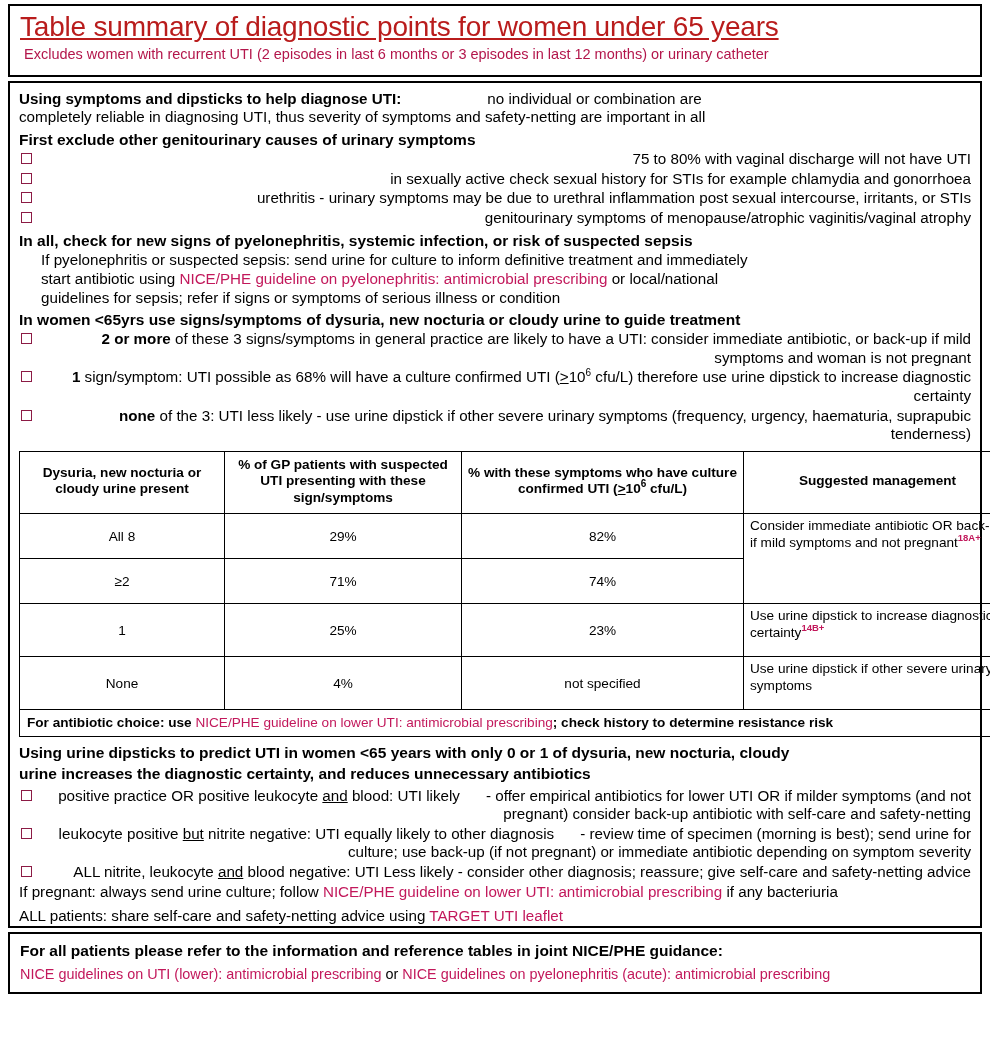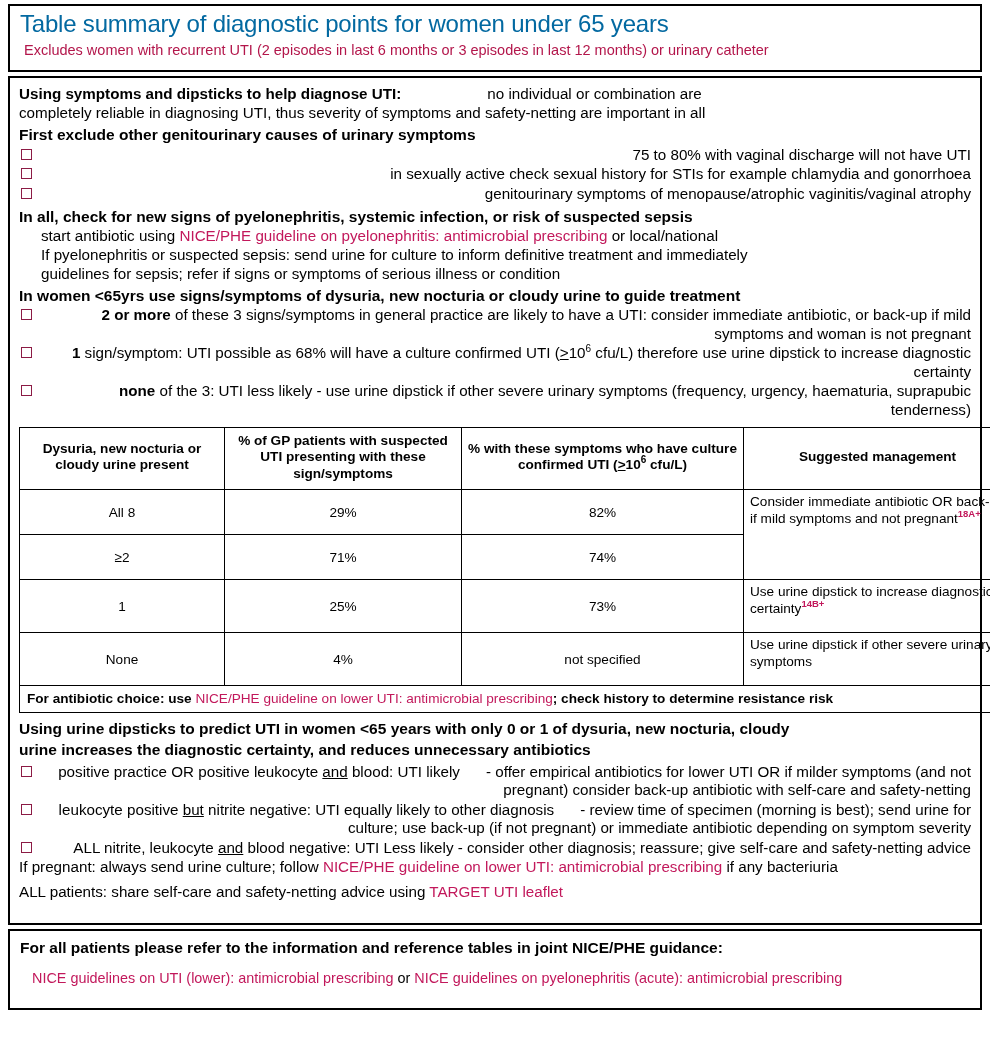--- a/index.html
+++ b/index.html
@@ -25,36 +25,37 @@
     border: 2px solid #000000;
     box-sizing: border-box;
     width: 974px;
     margin: 0 0 4px 0;
     background: #ffffff;
   }
 
   
   .title-box { padding: 5px 10px 7px 10px; }
   .doc-title {
-    color: #0369a1;
-    font-size: 24px;
+    color: #b91c1c;
+    font-size: 28px;
     line-height: 1.12;
     font-weight: normal;
     margin: 0 0 3px 0;
     letter-spacing: -0.2px;
+    text-decoration: underline;
   }
   .doc-subtitle {
     color: #B3164B;
     font-size: 14.5px;
     line-height: 1.2;
     margin: 4px;
   }
 
   
-  .body-box { padding: 7px 9px 21px 9px; }
+  .body-box { padding: 7px 9px 0 9px; }
 
   .hd {
     font-weight: bold;
     font-size: 15.5px;
     line-height: 1.24;
     margin: 0 0 1px 0;
   }
   .para {
     font-size: 15.2px;
     line-height: 1.22;
@@ -147,21 +148,21 @@
   .foot-box { padding: 7px 10px 9px 10px; }
   .foot-title {
     font-weight: bold;
     font-size: 15.5px;
     line-height: 1.25;
     margin: 0 0 5px 0;
   }
   .foot-links {
     font-size: 14.4px;
     line-height: 1.28;
-    margin: 12px;
+    margin: 0;
   }
 </style>
 </head>
 <body>
 
 <div class="page">
 
   <div class="box title-box">
     <div class="doc-title">Table summary of diagnostic points for women under 65 years</div>
     <div class="doc-subtitle">Excludes women with recurrent UTI (2 episodes in last 6 months or 3 episodes in last 12 months) or urinary catheter</div>
@@ -184,34 +185,35 @@
         <li>
           <span class="cbx"></span>
           <span>75 to 80% with vaginal discharge will not have UTI</span>
         </li>
         <li>
           <span class="cbx"></span>
           <span>in sexually active check sexual history for STIs for example chlamydia and gonorrhoea</span>
         </li>
         <li>
           <span class="cbx"></span>
+          <span>urethritis - urinary symptoms may be due to urethral inflammation post sexual intercourse, irritants, or STIs</span>
         </li>
         <li>
           <span class="cbx"></span>
           <span>genitourinary symptoms of menopause/atrophic vaginitis/vaginal atrophy</span>
         </li>
       </ul>
     </div>
 
     <div class="gap-xs"></div>
 
     <div>
       <div class="hd">In all, check for new signs of pyelonephritis, systemic infection, or risk of suspected sepsis</div>
+      <div class="para indent">If pyelonephritis or suspected sepsis: send urine for culture to inform definitive treatment and immediately</div>
       <div class="para indent"><span>start antibiotic using </span><span class="redlink">NICE/PHE guideline on pyelonephritis: antimicrobial prescribing</span><span> or local/national</span></div>
-      <div class="para indent">If pyelonephritis or suspected sepsis: send urine for culture to inform definitive treatment and immediately</div>
       <div class="para indent">guidelines for sepsis; refer if signs or symptoms of serious illness or condition</div>
     </div>
 
     <div class="gap-xs"></div>
 
     <div>
       <div class="hd">In women &lt;65yrs use signs/symptoms of dysuria, new nocturia or cloudy urine to guide treatment</div>
       <ul class="cl">
         <li>
           <span class="cbx"></span>
@@ -245,21 +247,21 @@
           <td class="mg" rowspan="2"><span>Consider immediate antibiotic OR back-up if mild symptoms and not pregnant</span><sup class="ref">18A+</sup></td>
         </tr>
         <tr class="row-short">
           <td class="c r-lbl">≥2</td>
           <td class="c">71%</td>
           <td class="c">74%</td>
         </tr>
         <tr class="row-tall">
           <td class="c r-lbl">1</td>
           <td class="c">25%</td>
-          <td class="c">73%</td>
+          <td class="c">23%</td>
           <td class="mg"><span>Use urine dipstick to increase diagnostic certainty</span><sup class="ref">14B+</sup></td>
         </tr>
         <tr class="row-tall">
           <td class="c r-lbl">None</td>
           <td class="c">4%</td>
           <td class="c">not specified</td>
           <td class="mg">Use urine dipstick if other severe urinary symptoms</td>
         </tr>
         <tr class="foot-row">
           <td colspan="4"><span>For antibiotic choice: use </span><span class="redlink" style="font-weight:normal">NICE/PHE guideline on lower UTI: antimicrobial prescribing</span><span>; check history to determine resistance risk</span></td>

